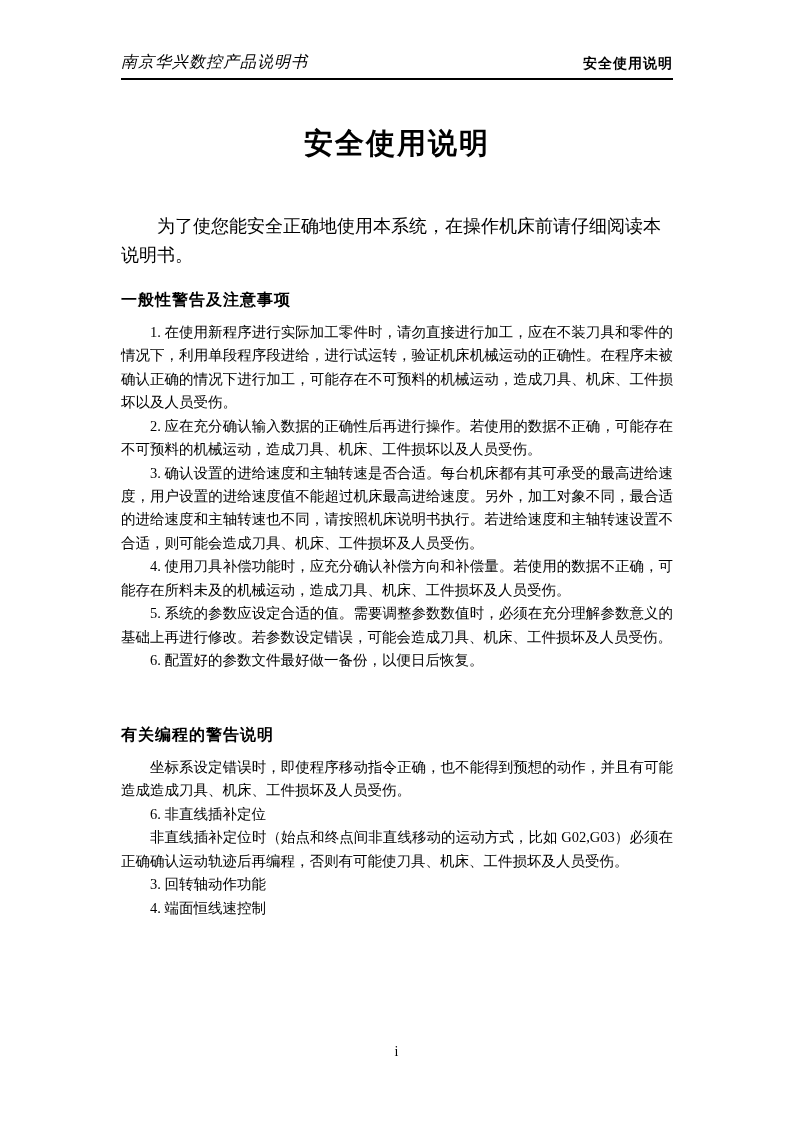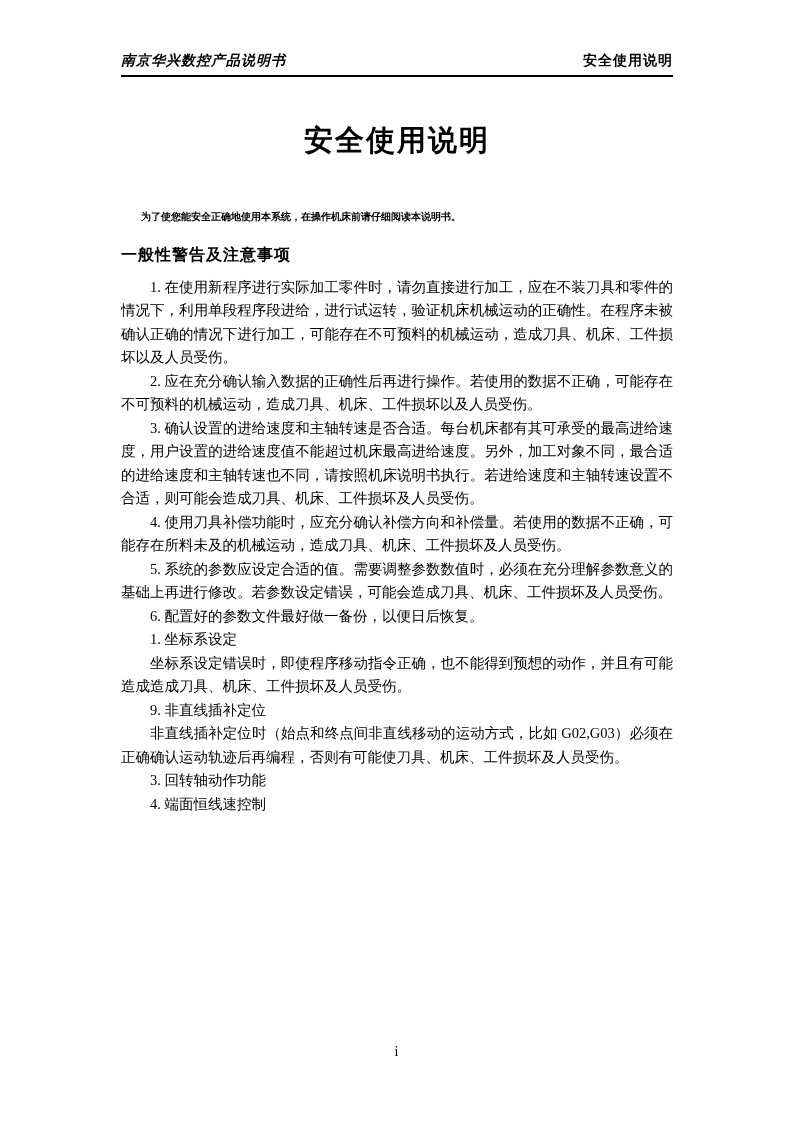--- a/index.html
+++ b/index.html
@@ -20,42 +20,42 @@
     overflow: hidden;
   }
   .page-header {
     display: flex;
     justify-content: space-between;
     align-items: flex-end;
     border-bottom: 2px solid #000000;
     padding-bottom: 5px;
   }
   .page-header .left {
-    font-size: 14px;
-    font-weight: bold;
+    font-size: 16px;
+    font-weight: normal;
     font-style: italic;
     letter-spacing: 1px;
   }
   .page-header .right {
     font-size: 14px;
     font-weight: bold;
     font-family: "Liberation Sans", sans-serif;
     letter-spacing: 1px;
   }
   .doc-title {
     text-align: center;
     font-family: "Liberation Sans", sans-serif;
     font-weight: bold;
     font-size: 29px;
     letter-spacing: 2px;
     margin: 44px 0 0 0;
   }
   .intro {
-    font-weight: bold;
-    font-size: 10px;
+    font-weight: normal;
+    font-size: 18px;
     text-indent: 2em;
     margin: 48px 0 0 0;
     line-height: 1.6;
   }
   .section-heading {
     font-family: "Liberation Sans", sans-serif;
     font-weight: bold;
     font-size: 16px;
     letter-spacing: 1px;
     margin: 20px 0 10px 0;
@@ -101,26 +101,26 @@
 
   <h2 class="section-heading">一般性警告及注意事项</h2>
 
   <p class="body-para">1. 在使用新程序进行实际加工零件时，请勿直接进行加工，应在不装刀具和零件的情况下，利用单段程序段进给，进行试运转，验证机床机械运动的正确性。在程序未被确认正确的情况下进行加工，可能存在不可预料的机械运动，造成刀具、机床、工件损坏以及人员受伤。</p>
   <p class="body-para">2. 应在充分确认输入数据的正确性后再进行操作。若使用的数据不正确，可能存在不可预料的机械运动，造成刀具、机床、工件损坏以及人员受伤。</p>
   <p class="body-para">3. 确认设置的进给速度和主轴转速是否合适。每台机床都有其可承受的最高进给速度，用户设置的进给速度值不能超过机床最高进给速度。另外，加工对象不同，最合适的进给速度和主轴转速也不同，请按照机床说明书执行。若进给速度和主轴转速设置不合适，则可能会造成刀具、机床、工件损坏及人员受伤。</p>
   <p class="body-para">4. 使用刀具补偿功能时，应充分确认补偿方向和补偿量。若使用的数据不正确，可能存在所料未及的机械运动，造成刀具、机床、工件损坏及人员受伤。</p>
   <p class="body-para">5. 系统的参数应设定合适的值。需要调整参数数值时，必须在充分理解参数意义的基础上再进行修改。若参数设定错误，可能会造成刀具、机床、工件损坏及人员受伤。</p>
   <p class="body-para">6. 配置好的参数文件最好做一备份，以便日后恢复。</p>
 
+  <h2 class="section-heading second">有关编程的警告说明</h2>
 
 
-  <p class="item-title">1. 坐标系设定</p>
   <p class="body-para">坐标系设定错误时，即使程序移动指令正确，也不能得到预想的动作，并且有可能造成造成刀具、机床、工件损坏及人员受伤。</p>
 
-  <p class="item-title">9. 非直线插补定位</p>
+  <p class="item-title">6. 非直线插补定位</p>
   <p class="body-para">非直线插补定位时（始点和终点间非直线移动的运动方式，比如 G02,G03）必须在正确确认运动轨迹后再编程，否则有可能使刀具、机床、工件损坏及人员受伤。</p>
 
   <p class="item-title">3. 回转轴动作功能</p>
 
   <p class="item-title">4. 端面恒线速控制</p>
 
   <div class="page-footer">i</div>
 
 </div>
 

